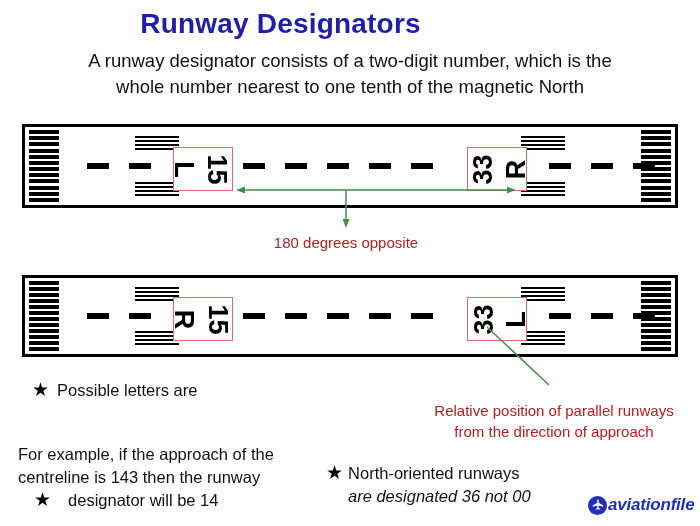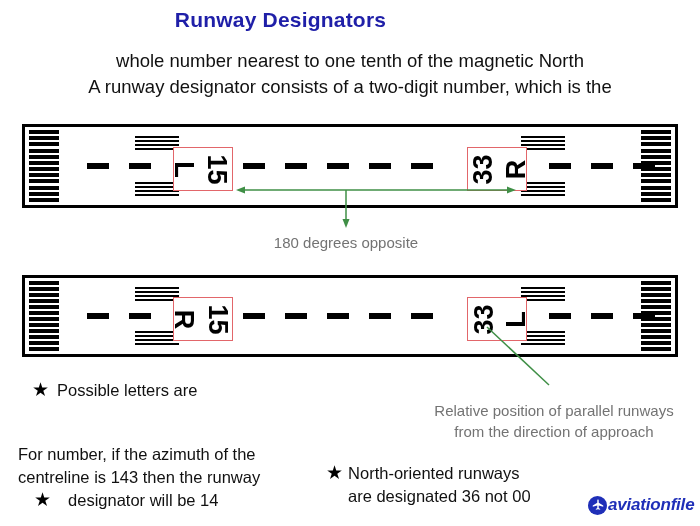--- a/index.html
+++ b/index.html
@@ -7,21 +7,21 @@
     width:700px;height:526px;position:relative;overflow:hidden;
     background:#ffffff;
     font-family:"Liberation Sans","DejaVu Sans",sans-serif;
     color:#111111;
   }
   .abs{position:absolute;}
 
   
   #title{
     top:8px;left:0;width:561px;text-align:center;
-    font-size:21px;font-weight:700;color:#1f1fa8;letter-spacing:.2px;
+    font-size:28px;font-weight:700;color:#1f1fa8;letter-spacing:.2px;
   }
   #subtitle{
     top:48px;left:18px;width:664px;text-align:center;
     font-size:18.5px;line-height:26px;color:#111;
   }
 
   
   .runway{
     border:3px solid #000;background:#fff;box-sizing:border-box;
   }
@@ -49,40 +49,40 @@
     font-size:27px;font-weight:700;line-height:1;color:#000;
     font-family:"Liberation Sans","DejaVu Sans",sans-serif;
   }
   .rot-cw  .glyph{transform:rotate(90deg);}
   .rot-ccw .glyph{transform:rotate(-90deg);}
   .desig .gap{width:9px;}
   svg.ann{position:absolute;overflow:visible;}
 
   
   .note{position:absolute;font-size:16.5px;line-height:23px;color:#111;}
-  .caption{position:absolute;font-size:15px;line-height:21px;color:#737373;text-align:center;}
+  .caption{position:absolute;font-size:15px;line-height:21px;color:#b91c1c;text-align:center;}
   .star{font-size:19px;line-height:1;color:#000;}
 
   
   #logo{position:absolute;display:flex;align-items:center;font-style:italic;}
   #logo .badge{
     width:19px;height:19px;border-radius:50%;background:#1f2fb8;
     display:flex;align-items:center;justify-content:center;margin-right:1px;
   }
   #logo .badge svg{display:block;}
   #logo .brand{font-size:17px;font-weight:700;color:#1f2fb8;letter-spacing:-.2px;}
 </style>
 </head>
 <body>
 
 <div class="abs" id="title">Runway Designators</div>
 
 <div class="abs" id="subtitle">
+  <div>A runway designator consists of a two-digit number, which is the</div>
   <div>whole number nearest to one tenth of the magnetic North</div>
-  <div>A runway designator consists of a two-digit number, which is the</div>
 </div>
 
 <div class="abs runway" id="runway-top" style="left:22px;top:124px;width:656px;height:84px;">
   <div class="rw-inner">
     <div class="thresh" style="left:4px;">
       <span></span>
         <span></span>
         <span></span>
         <span></span>
         <span></span>
@@ -262,34 +262,34 @@
 </div>
 
 <div class="note" style="left:18px;top:379px;width:300px;">
   <div style="display:flex;align-items:baseline;">
     <span class="star" style="margin-left:14px;margin-right:8px;">★</span>
     <span>Possible letters are</span>
   </div>
 </div>
 
 <div class="note" style="left:18px;top:443px;width:310px;">
-  <div>For number, if the azimuth of the</div>
+  <div>For example, if the approach of the</div>
   <div>centreline is 143 then the runway</div>
   <div style="display:flex;align-items:baseline;">
     <span class="star" style="margin-left:16px;margin-right:17px;">★</span>
     <span>designator will be 14</span>
   </div>
 </div>
 
 <div class="note" style="left:326px;top:462px;width:260px;">
   <div style="display:flex;align-items:baseline;">
     <span class="star" style="margin-right:5px;">★</span>
     <span>North-oriented runways</span>
   </div>
-  <div style="padding-left:22px;">are designated 36 not 00</div>
+  <div style="padding-left:22px;font-style:italic;">are designated 36 not 00</div>
 </div>
 
 <div id="logo" style="left:588px;top:495px;">
   <span class="badge">
     <svg width="14" height="14" viewBox="0 0 24 24" aria-hidden="true">
       <path fill="#ffffff" d="M12 2.6c-.8 0-1.25.9-1.25 2.1v3.6L3 13v2.1l7.75-2.3v4.2L8.3 18.8v1.5L12 19.4l3.7.9v-1.5l-2.45-1.6v-4.2L21 15.1V13l-7.75-4.7V4.7c0-1.2-.45-2.1-1.25-2.1z"></path>
     </svg>
   </span>
   <span class="brand">aviationfile</span>
 </div>

